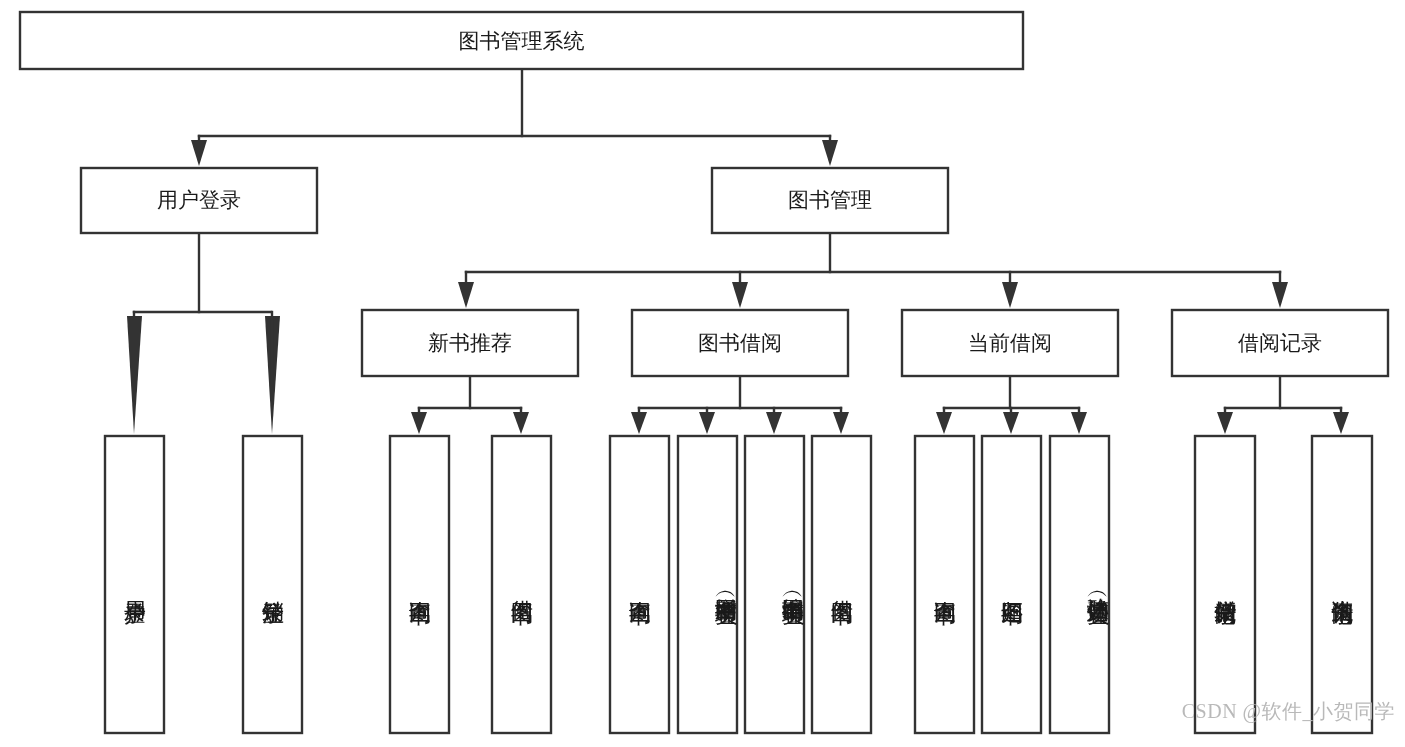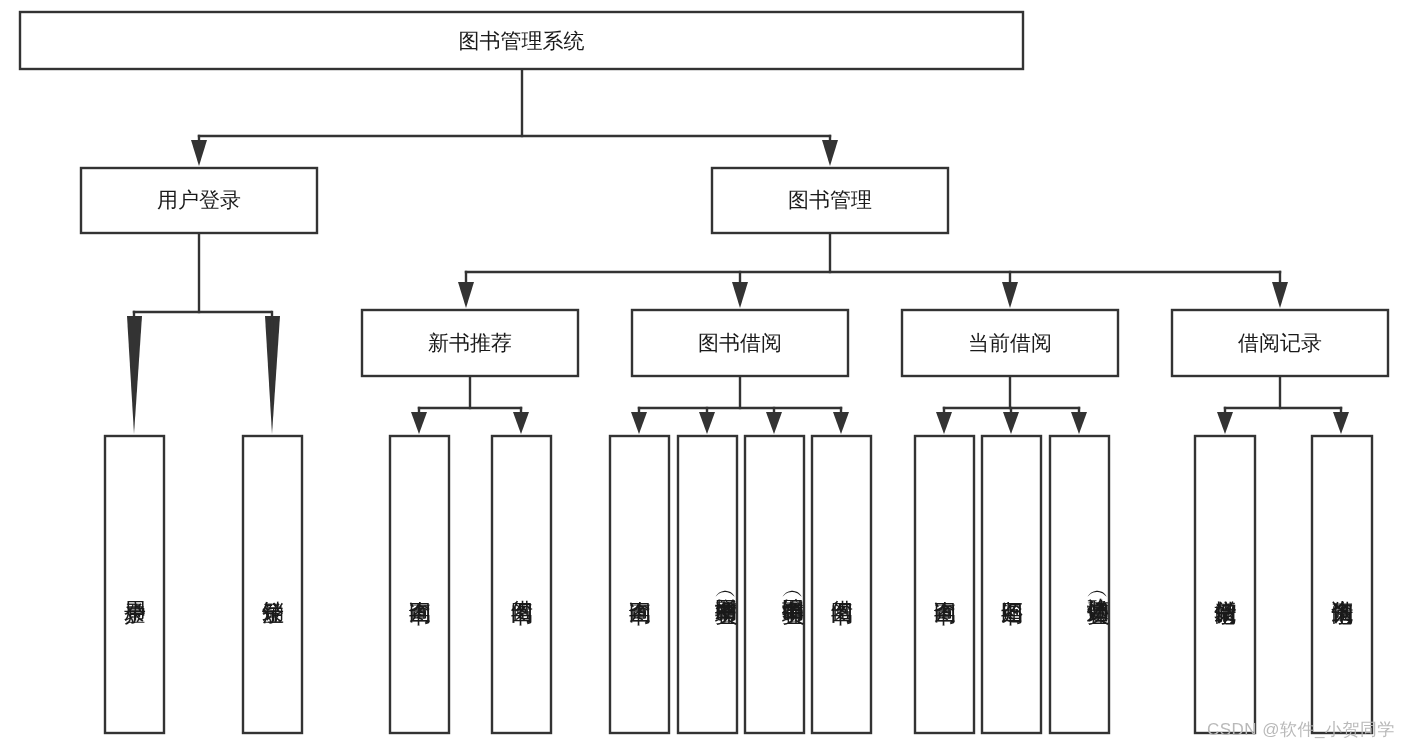--- a/index.html
+++ b/index.html
@@ -58,23 +58,23 @@
     letter-spacing: 1px;
     display: flex;
     align-items: center;
     justify-content: center;
     white-space: nowrap;
     pointer-events: none;
   }
   .watermark {
     position: absolute;
     right: 10px;
-    bottom: 6px;
-    font-family: Liberation Sans, sans-serif;
-    font-size: 17px;
+    bottom: 22px;
+    font-family: Liberation Serif, serif;
+    font-size: 20px;
     color: #b9b9b9;
     letter-spacing: 0.5px;
     white-space: nowrap;
   }
 </style>
 </head>
 <body>
 
 <div id="diagram-root">
 

